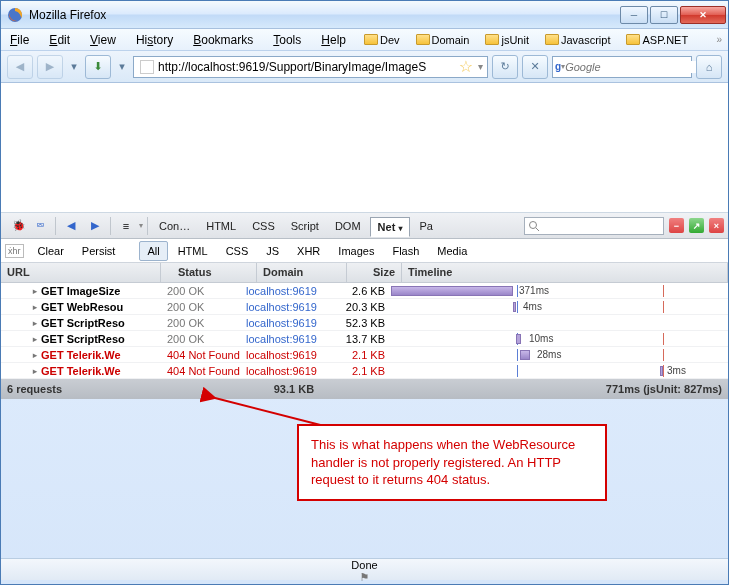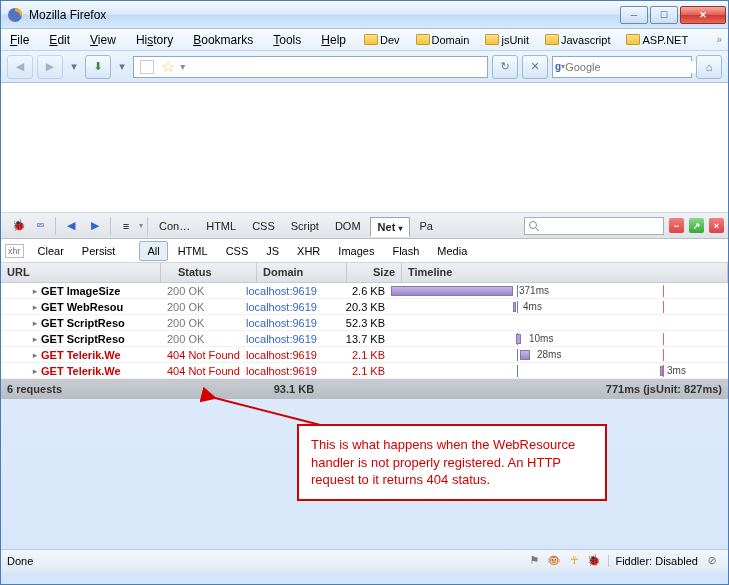--- a/index.html
+++ b/index.html
@@ -24,21 +24,21 @@
 .navbar { height:32px; display:flex; align-items:center; gap:4px; padding:2px 6px; background:linear-gradient(#edf4fc,#dae9f8); border-bottom:1px solid #aac2df; }
 .nav-btn { width:26px; height:24px; border:1px solid #9db9d6; border-radius:3px; background:linear-gradient(#f6fbff,#d6e6f6); display:flex; align-items:center; justify-content:center; color:#5b7a99; font-size:11px; }
 .nav-btn.disabled { opacity:.5; }
 .nav-btn.small { width:14px; border:none; background:none; }
 .url-box { flex:1; height:22px; border:1px solid #8ba9c8; background:#fff; display:flex; align-items:center; padding:0 2px; }
 .url-box .page-icon { width:14px; height:14px; margin:0 4px; background:#fff; border:1px solid #ccc; }
 .url-box input { border:none; flex:1; font-size:12px; outline:none; }
 .url-box .star { color:#f3c95b; margin:0 3px; }
 .search-box { width:140px; height:22px; border:1px solid #8ba9c8; background:#fff; display:flex; align-items:center; padding:0 2px; }
 .search-box .ico { width:14px; text-align:center; font-size:10px; }
-.search-box input { border:none; flex:1; font-size:11px; color:#888; outline:none; }
+.search-box input { border:none; flex:1; font-size:11px; font-style:italic; color:#888; outline:none; }
 
 .content-white { background:#fff; height:130px; border-bottom:1px solid #cdd8e3; }
 
 
 .fb-toolbar { height:26px; display:flex; align-items:center; gap:2px; padding:1px 4px; background:linear-gradient(#f0f2f5,#e0e3e8); border-bottom:1px solid #b8bfc7; font-size:11px; }
 .fb-btn { padding:3px 6px; border:1px solid transparent; border-radius:2px; cursor:default; }
 .fb-btn.icon { width:22px; text-align:center; }
 .fb-sep { width:1px; height:18px; background:#c0c6cd; margin:0 2px; }
 .fb-tab { padding:3px 7px; color:#222; }
 .fb-tab.active { background:#fff; border:1px solid #9aa5b2; border-bottom-color:#fff; position:relative; top:1px; font-weight:bold; }
@@ -72,21 +72,21 @@
 .vline { position:absolute; top:0; bottom:0; width:1px; }
 .vline.blue { background:#5b7fd6; } .vline.red { background:#d66a5b; }
 
 .net-summary { height:20px; display:flex; align-items:center; background:linear-gradient(#c9cdd3,#b7bcc3); font-size:11px; font-weight:bold; color:#333; padding:0 6px; }
 .net-summary .sp { flex:1; }
 
 
 .arrow-svg { position:absolute; pointer-events:none; left:0; top:0; }
 .annotation { position:absolute; left:297px; top:424px; width:310px; border:2px solid #d40000; background:#fff; padding:10px 12px; font-size:13px; color:#d40000; line-height:1.35; }
 
-.statusbar { position:absolute; bottom:14px; left:1px; right:1px; height:22px; background:linear-gradient(#f3f7fc,#e1eaf5); border-top:1px solid #b9cde2; display:flex; align-items:center; padding:0 6px; font-size:11px; }
+.statusbar { position:absolute; bottom:5px; left:1px; right:1px; height:22px; background:linear-gradient(#f3f7fc,#e1eaf5); border-top:1px solid #b9cde2; display:flex; align-items:center; padding:0 6px; font-size:11px;flex-direction:column; }
 .statusbar .sp { flex:1; }
 .sb-ico { width:16px; text-align:center; color:#777; margin:0 2px; }
 .sb-ico.g { color:#3a3; } .sb-ico.y { color:#d8a200; } .sb-ico.r { color:#c33; }
 </style>
 </head>
 <body>
 
 <div class="window">
 
   <div class="titlebar">
@@ -135,20 +135,21 @@
   </div>
 
   <div class="navbar">
     <div class="nav-btn disabled">◀</div>
     <div class="nav-btn disabled">▶</div>
     <div class="nav-btn small">▾</div>
     <div class="nav-btn" style="color:#3a8a3a">⬇</div>
     <div class="nav-btn small">▾</div>
     <div class="url-box">
       <span class="page-icon"></span>
+      <input value="http://localhost:9619/Support/BinaryImage/ImageS" style="">
       <span class="star">☆</span>
       <span style="font-size:10px;color:#888;margin:0 2px">▾</span>
     </div>
     <div class="nav-btn">↻</div>
     <div class="nav-btn">✕</div>
     <div class="search-box">
       <span class="ico" style="color:#36c;font-weight:bold">g</span>
       <span class="ico" style="font-size:8px;color:#888">▾</span>
       <input placeholder="Google" style="">
     </div>

